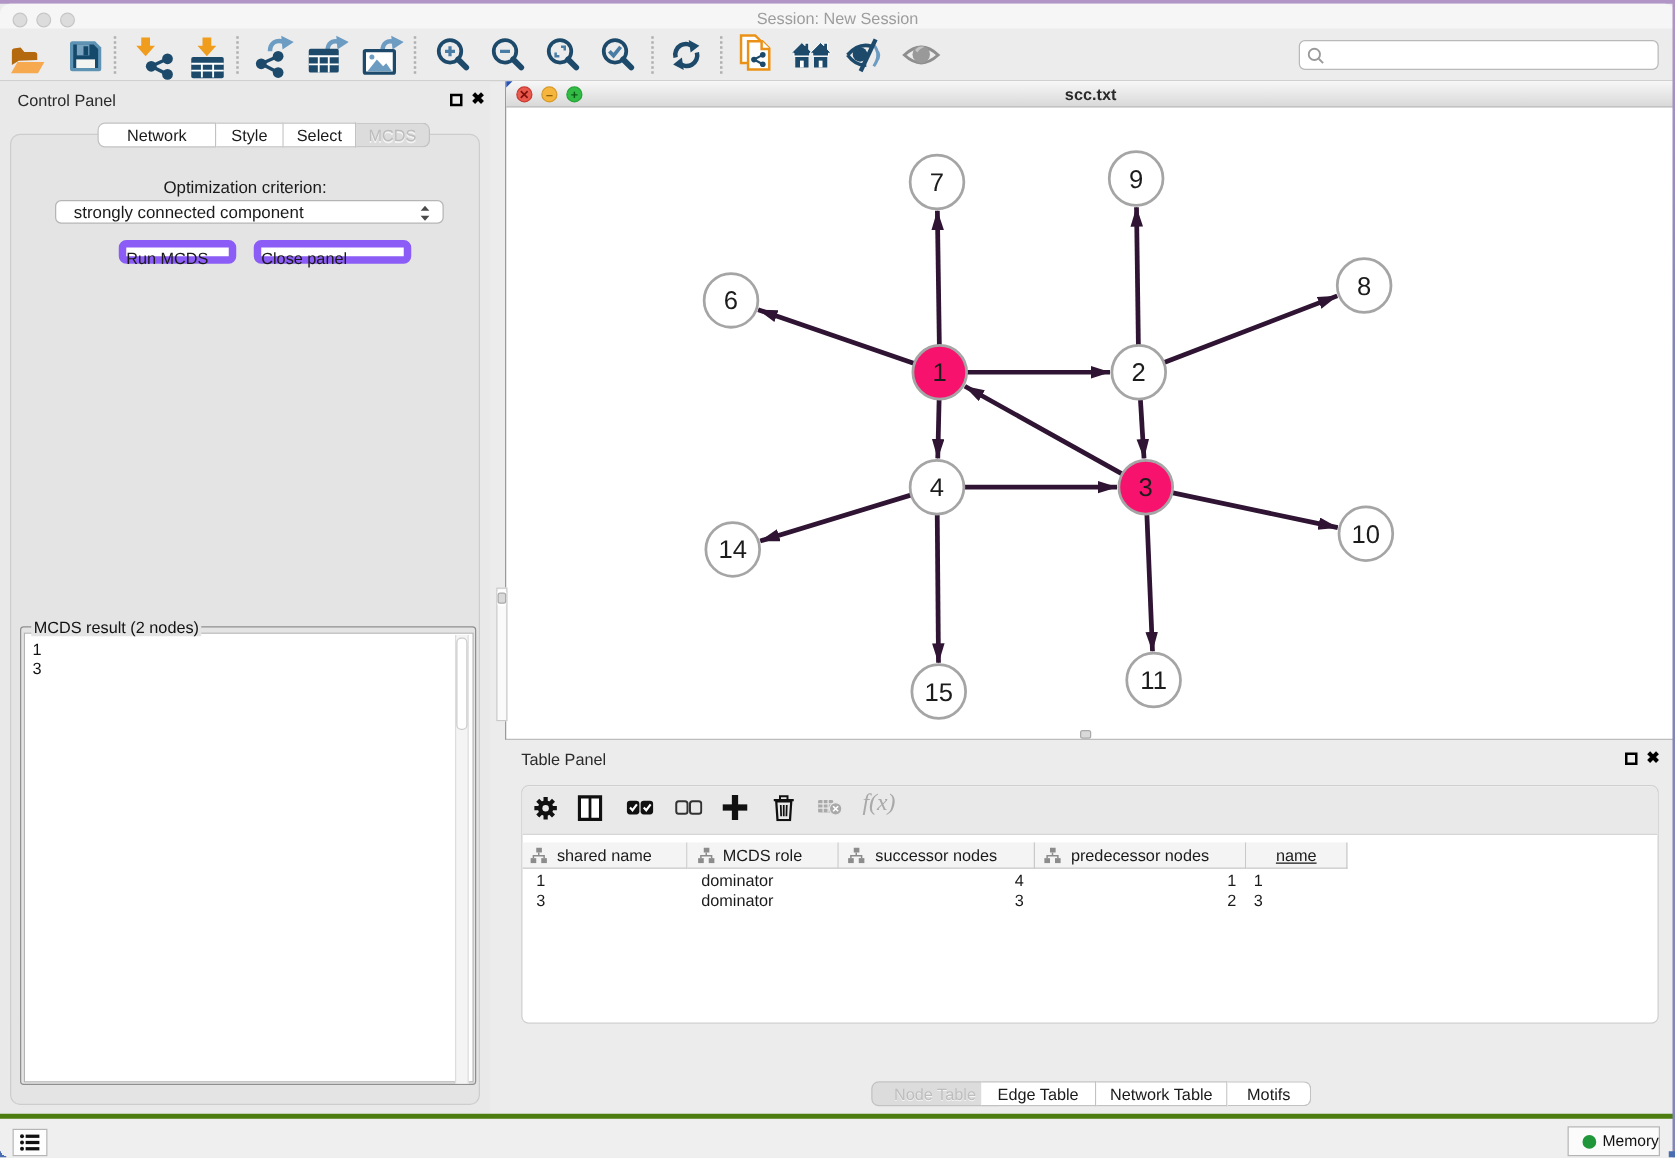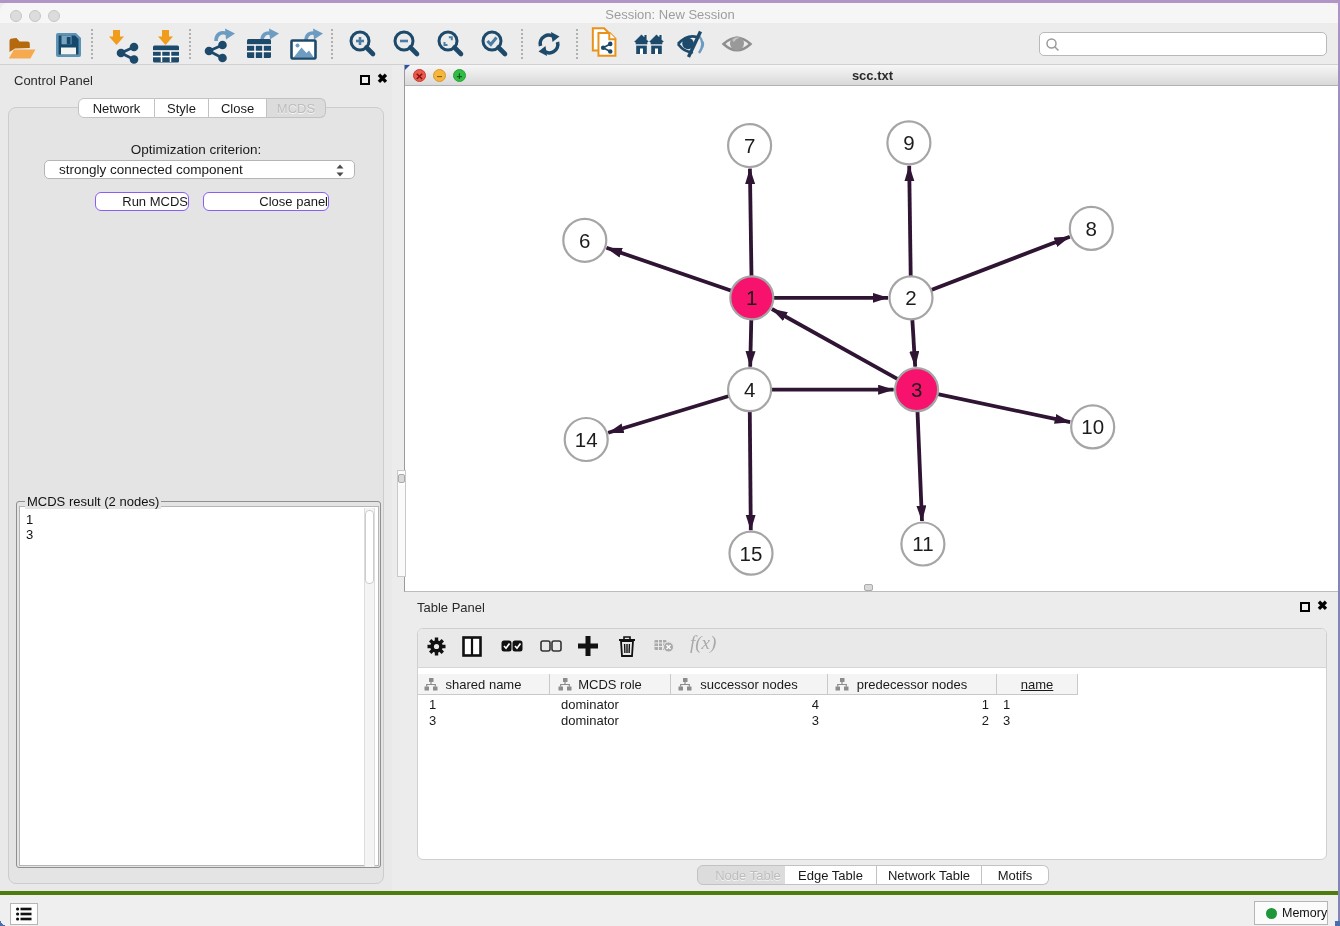--- a/index.html
+++ b/index.html
@@ -20,30 +20,30 @@
 .paneltitle { font-size:13px; color:#2a2a2a; }
 .sqicon { position:absolute; width:10px; height:10px; border:2px solid #000; background:#f0f0f0; }
 .xicon { position:absolute; font-size:13px; font-weight:bold; color:#000; }
 #tabpanel { left:8px; top:42px; width:376px; height:777px; background:#e4e4e4; border:1px solid #cdcdcd; border-radius:8px; }
 .tabrow { position:absolute; height:20px; display:flex; }
 .tab { height:20px; line-height:19px; font-size:13px; text-align:center; background:#fff; border:1px solid #c2c2c2; border-left:none; color:#1a1a1a; }
 .tab.first { border-left:1px solid #c2c2c2; border-radius:6px 0 0 6px; }
 .tab.last { border-radius:0 6px 6px 0; }
 .tab.sel { background:#dcdcdc; color:#bdbdbd; text-shadow:0 1px 0 #f5f5f5; }
 
-.btn { position:absolute; background:#fff; border:1px solid #8b5cf6; border-radius:6px; font-size:13px; color:#1a1a1a; text-align:right; }
+.btn { position:absolute; background:#fff; border:6px solid #8b5cf6; border-radius:6px; font-size:13px; color:#1a1a1a; text-align:left; }
 #mcdsbox { left:16px; top:436px; width:365px; height:367px; border:1px solid #8f8f8f; border-radius:3px; }
 #mcdstext { position:absolute; left:2px; top:4px; width:360px; height:360px; background:#fff; border:1px solid #b5b5b5; font-size:13px; color:#111; }
 
 #netframe { left:404px; top:65px; width:935px; height:527px; background:#fff; border-left:1px solid #9a9a9a; border-bottom:1px solid #bcbcbc; }
 #nettitle { left:0; top:0; width:935px; height:21px; background:linear-gradient(#f7f7f7,#d9d9d9); border-bottom:1px solid #b2b2b2; }
 .light { position:absolute; top:4px; width:13px; height:13px; border-radius:50%; font-size:10px; font-weight:bold; text-align:center; line-height:13px; }
 
 #tpanel { left:393px; top:592px; width:947px; height:299px; background:#ececec; }
-#tinner { left:24px; top:36px; width:910px; height:232px; background:#fff; border:1px solid #cfcfcf; border-radius:6px; overflow:hidden; }
+#tinner { left:24px; top:36px; width:910px; height:191px; background:#fff; border:1px solid #cfcfcf; border-radius:6px; overflow:hidden; }
 #ttoolbar { position:absolute; left:0; top:0; width:908px; height:39px; background:#e9e9e9; border-bottom:1px solid #d6d6d6; }
 .th { position:absolute; top:45px; height:21px; background:#f4f4f4; border-right:1px solid #c9c9c9; border-bottom:1px solid #c9c9c9; font-size:13px; color:#1a1a1a; text-align:center; line-height:21px; }
 .td { position:absolute; font-size:13px; color:#1a1a1a; height:16px; line-height:16px; }
 .btab { height:20px; line-height:19px; font-size:13px; text-align:center; background:#fff; border:1px solid #c2c2c2; border-left:none; color:#1a1a1a; position:absolute; top:0; }
 
 #statusbar { left:0; top:891px; width:1340px; height:35px; background:#efefef; border-top:4px solid #4d7c0f; }
 #rightedge { left:1338px; top:0; width:2px; height:926px; background:linear-gradient(#b095c6,#8285b6 30%,#8285b6); }
 </style>
 </head>
 <body>
@@ -179,23 +179,23 @@
       </svg>
   </div>
 </div>
 
 <div class="abs" id="cpanel">
   <div class="abs paneltitle" style="left:14px;top:8px;">Control Panel</div>
   <div class="sqicon" style="left:360px;top:10px;"></div>
   <div class="xicon" style="left:377px;top:6px;">✖</div>
   <div class="abs" id="tabpanel"></div>
   <div class="tabrow" style="left:78px;top:33px;">
-    <div class="tab first" style="width:77px;">Network</div>
+    <div class="tab first" style="width:95px;">Network</div>
     <div class="tab" style="width:54px;">Style</div>
-    <div class="tab" style="width:58px;">Close</div>
+    <div class="tab" style="width:58px;">Select</div>
     <div class="tab last sel" style="width:59px;">MCDS</div>
   </div>
   <div class="abs" style="left:0;top:77px;width:392px;text-align:center;font-size:13.5px;color:#1a1a1a;">Optimization criterion:</div>
   <div class="abs" style="left:44px;top:95px;width:311px;height:19px;background:#fff;border:1px solid #b5b5b5;border-radius:5px;">
     <div style="position:absolute;left:14px;top:1px;font-size:13.5px;color:#1a1a1a;">strongly connected component</div>
     <svg width="10" height="15" style="position:absolute;right:9px;top:2px;" viewBox="0 0 10 15">
         <path d="M1.5 5.5 L5 1.5 L8.5 5.5 Z" fill="#4a4a4a"></path>
         <path d="M1.5 9.5 L5 13.5 L8.5 9.5 Z" fill="#4a4a4a"></path>
       </svg>
   </div>

